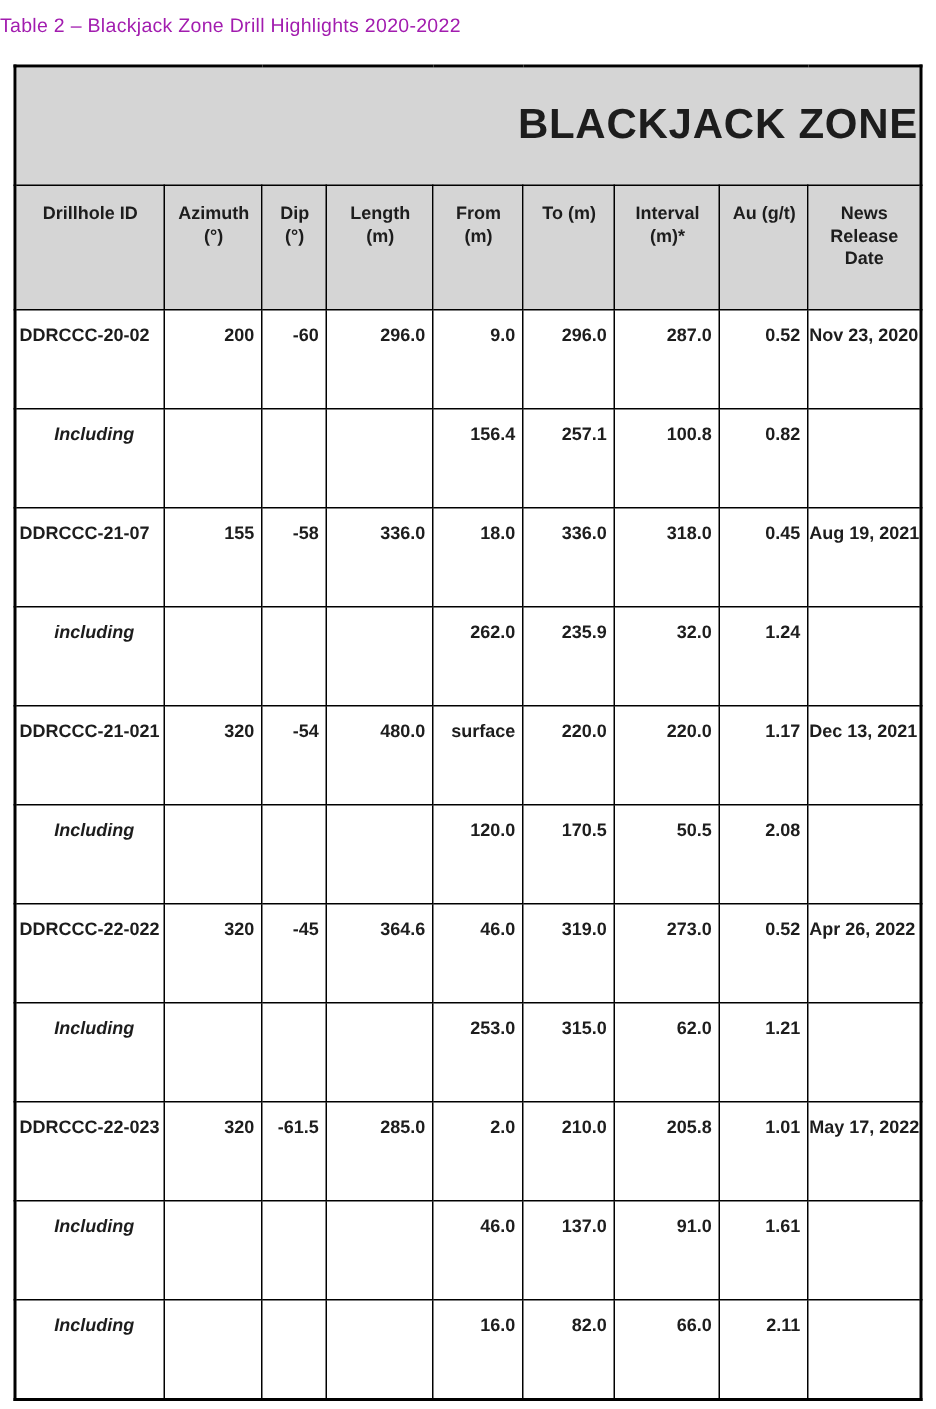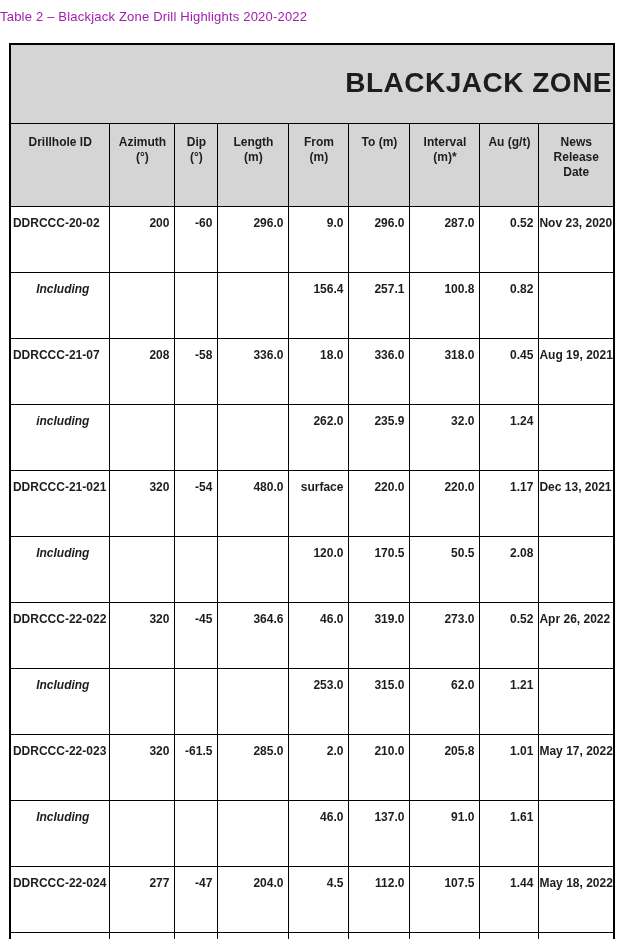--- a/index.html
+++ b/index.html
@@ -135,21 +135,21 @@
     <td class="c-num"></td>
     <td class="c-num"></td>
     <td class="c-num">156.4</td>
     <td class="c-num">257.1</td>
     <td class="c-num">100.8</td>
     <td class="c-num">0.82</td>
     <td class="c-date"></td>
   </tr>
         <tr>
     <td class="c-id">DDRCCC-21-07</td>
-    <td class="c-num">208</td>
+    <td class="c-num">155</td>
     <td class="c-num">-58</td>
     <td class="c-num">336.0</td>
     <td class="c-num">18.0</td>
     <td class="c-num">336.0</td>
     <td class="c-num">318.0</td>
     <td class="c-num">0.45</td>
     <td class="c-date">Aug 19, 2021</td>
   </tr>
         <tr class="including">
     <td class="c-id">including</td>
@@ -221,31 +221,20 @@
     <td class="c-id">Including</td>
     <td class="c-num"></td>
     <td class="c-num"></td>
     <td class="c-num"></td>
     <td class="c-num">46.0</td>
     <td class="c-num">137.0</td>
     <td class="c-num">91.0</td>
     <td class="c-num">1.61</td>
     <td class="c-date"></td>
   </tr>
-        <tr>
-    <td class="c-id">DDRCCC-22-024</td>
-    <td class="c-num">277</td>
-    <td class="c-num">-47</td>
-    <td class="c-num">204.0</td>
-    <td class="c-num">4.5</td>
-    <td class="c-num">112.0</td>
-    <td class="c-num">107.5</td>
-    <td class="c-num">1.44</td>
-    <td class="c-date">May 18, 2022</td>
-  </tr>
         <tr class="including">
     <td class="c-id">Including</td>
     <td class="c-num"></td>
     <td class="c-num"></td>
     <td class="c-num"></td>
     <td class="c-num">16.0</td>
     <td class="c-num">82.0</td>
     <td class="c-num">66.0</td>
     <td class="c-num">2.11</td>
     <td class="c-date"></td>

